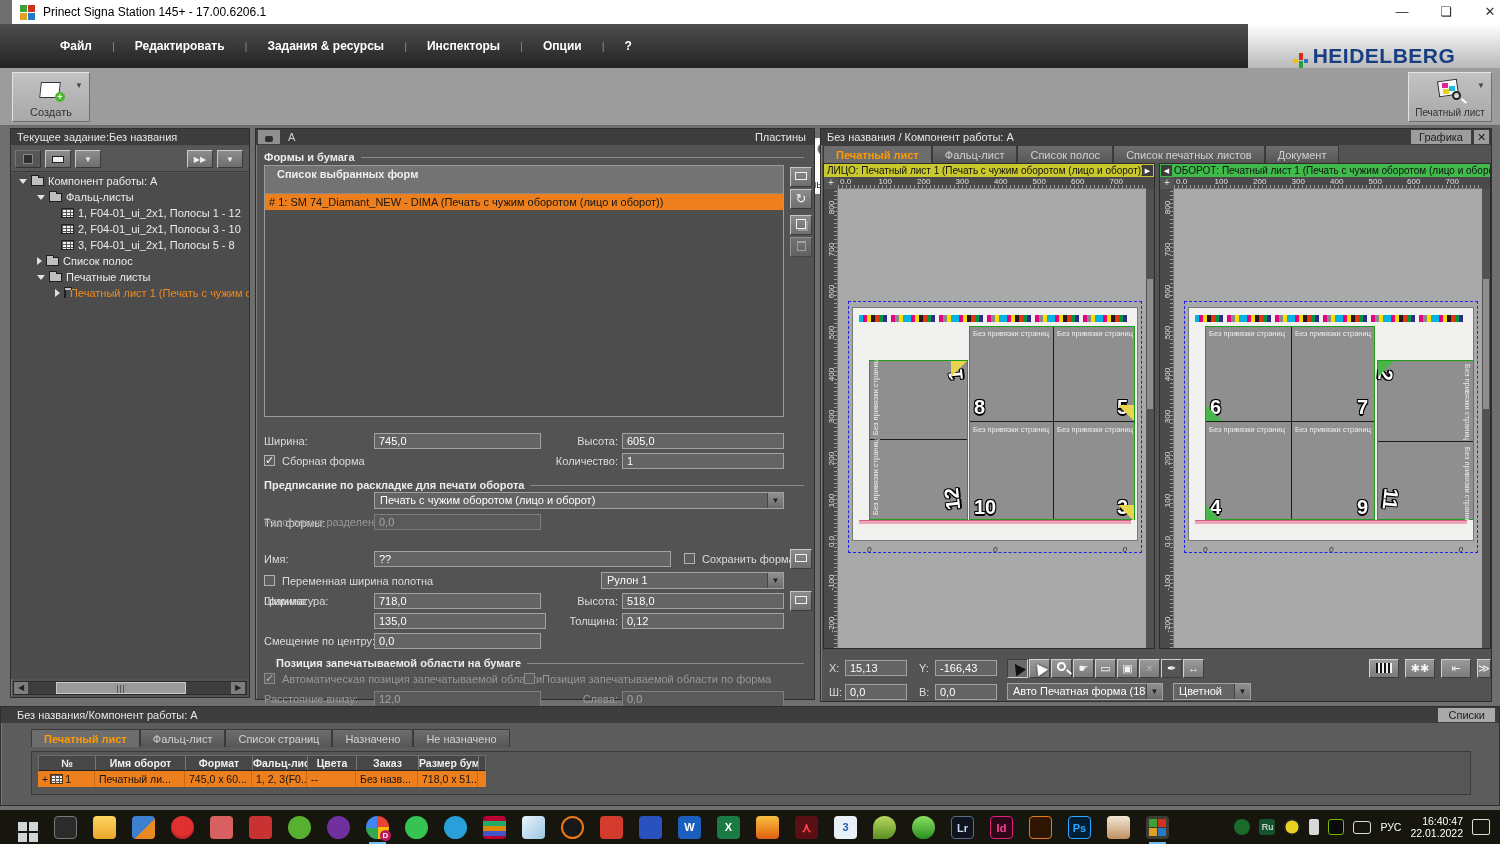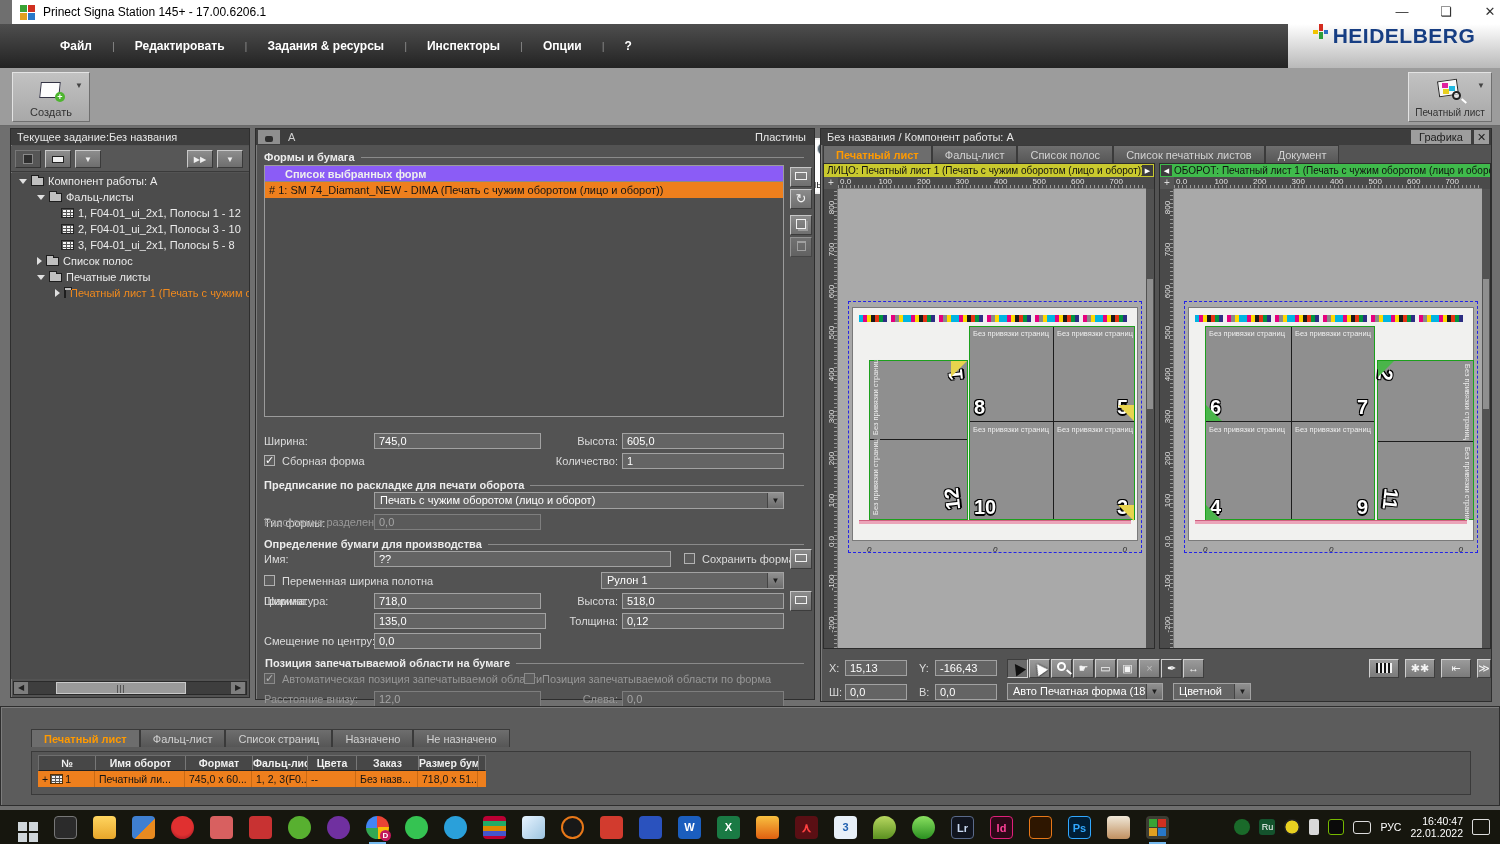--- a/index.html
+++ b/index.html
@@ -9,21 +9,21 @@
 .titlebar{position:absolute;left:12px;top:0;width:1500px;height:24px;background:#fff;color:#111;display:flex;align-items:center}
 .appico{width:15px;height:15px;margin:0 8px 0 8px;display:grid;grid-template-columns:7px 7px;grid-template-rows:7px 7px;gap:1px}
 .appico i{display:block}
 .title-text{font-size:12px;color:#000}
 .wctrls{position:absolute;right:0;top:0;height:24px;display:flex}
 .wc{width:44px;height:24px;text-align:center;line-height:24px;color:#333;font-size:13px}
 
 .menubar{position:absolute;left:0;top:24px;width:1500px;height:44px;background:linear-gradient(#4e4e4e,#232323);display:flex;align-items:center;padding-left:40px}
 .mitem{color:#fff;font-weight:bold;font-size:12px;padding:0 20px;cursor:default}
 .msep{color:#888;font-weight:normal}
-.logopanel{position:absolute;right:0;top:24px;width:212px;height:44px;background:linear-gradient(#ffffff,#b9b9b9);display:flex;align-items:flex-start;justify-content:center;gap:5px}
+.logopanel{position:absolute;right:0;top:24px;width:252px;height:44px;background:linear-gradient(#ffffff,#b9b9b9);display:flex;align-items:flex-end;justify-content:center;gap:5px}
 .hcross{position:relative;width:15px;height:15px}
 .hcross .v1{position:absolute;left:6px;top:0;width:4px;height:7px;background:#d42b1e}
 .hcross .v2{position:absolute;left:6px;top:8px;width:4px;height:7px;background:#2e9e3c}
 .hcross .h1{position:absolute;left:0;top:6px;width:5px;height:4px;background:#f2c400}
 .hcross .h2{position:absolute;left:11px;top:6px;width:4px;height:4px;background:#2f6fc4}
 .logotext{color:#173e83;font-weight:bold;font-size:21px;letter-spacing:.5px}
 
 .wfbar{position:absolute;left:0;top:68px;width:1500px;height:58px;background:#9c9c9c;border-bottom:1px solid #6a6a6a}
 .bigbtn{position:absolute;width:78px;height:50px;background:linear-gradient(#c2c2c2,#a8a8a8);border:1px solid;border-color:#e3e3e3 #6f6f6f #6f6f6f #e3e3e3;text-align:center;color:#2e2e2e}
 .bigbtn .blabel{position:absolute;bottom:3px;width:100%;font-size:11px;color:#333}
@@ -75,21 +75,21 @@
 .fold{position:relative;width:13px;height:9px;background:#bfbfbf;border:1px solid #1e1e1e}
 .fold::before{content:"";position:absolute;left:-1px;top:-3px;width:6px;height:2px;background:#bfbfbf;border:1px solid #1e1e1e;border-bottom:none}
 .fold.orange{background:#e8871c}
 .gico{width:13px;height:10px;background:#f2f2f2;border:1px solid #222;background-image:linear-gradient(#555 1px,transparent 1px),linear-gradient(90deg,#555 1px,transparent 1px);background-size:4px 3px}
 .hscroll{position:absolute;left:2px;bottom:2px;height:14px;background:#3e3e3e;border:1px solid #2a2a2a;display:flex;align-items:center}
 .hs-ar{width:14px;height:12px;background:#7e7e7e;color:#222;font-size:8px;text-align:center;line-height:12px}
 .hs-thumb{height:12px;background:#9a9a9a;border:1px solid #c9c9c9;margin-left:28px;width:130px;position:relative}
 .hs-thumb::after{content:"";position:absolute;left:50%;top:2px;width:8px;height:8px;margin-left:-4px;background:repeating-linear-gradient(90deg,#555 0 1px,transparent 1px 3px)}
 
 .listbox{position:absolute;border:1px solid #9b9b9b;background:#4e4e4e}
-.listbox .lhead{height:16px;background:#8b5cf6;border-bottom:1px solid #8a8a8a;font-weight:bold;color:#efefef;line-height:16px;padding-left:20px}
+.listbox .lhead{height:28px;background:#737373;border-bottom:1px solid #8a8a8a;font-weight:bold;color:#efefef;line-height:16px;padding-left:12px}
 .selrow{height:16px;background:#ee7f1d;color:#161616;line-height:16px;padding-left:4px;white-space:nowrap;overflow:hidden}
 
 .gtabs{position:absolute;display:flex;height:18px}
 .gtab{height:18px;line-height:18px;padding:0 12px;background:linear-gradient(#6e6e6e,#565656);border:1px solid #3a3a3a;border-bottom:none;color:#d2d2d2;font-size:11px;white-space:nowrap}
 .gtab.active{background:#6d6d6d;color:#ff9a00;font-weight:bold}
 .pane{position:absolute;background:#4a4a4a;border:1px solid #2c2c2c}
 .ptitle{position:absolute;left:0;top:0;right:0;height:13px;font-size:10px;line-height:13px;color:#111;padding:0 14px 0 3px;white-space:nowrap;overflow:hidden}
 .ptitle.yellow{background:#c9c92e}
 .ptitle.green{background:#3fba4b}
 .pt-btn{position:absolute;top:1px;width:11px;height:11px;background:#3d3d3d;color:#fff;font-size:7px;line-height:11px;text-align:center}
@@ -371,24 +371,20 @@
 
     <div class="sec" style="left:8px;top:350px;right:10px">
         <span>Предписание по раскладке для печати оборота</span>
         <span class="ln"></span>
       </div>
     <span class="lb" style="left:8px;top:388px">Тип формы:</span>
     <div class="ddf" style="left:118px;top:363px;width:410px"><span>Печать с чужим оборотом (лицо и оборот)</span><span class="ar">▼</span></div>
     <span class="lb dis" style="left:8px;top:387px">Расстояние разделения:</span>
     <div class="fld dis" style="left:118px;top:385px;width:167px">0,0</div>
 
-    <div class="sec" style="left:8px;top:409px;right:10px">
-        <span>Определение бумаги для производства</span>
-        <span class="ln"></span>
-      </div>
     <span class="lb" style="left:8px;top:424px">Имя:</span>
     <div class="fld" style="left:118px;top:422px;width:297px">??</div>
     <div class="cbx" style="left:428px;top:424px"></div>
     <span class="lb" style="left:446px;top:424px">Сохранить формат</span>
     <div class="ibtn" style="left:534px;top:420px;width:22px;height:20px">
         <div style="width:12px;height:8px;border:1px solid #f0f0f0;margin:4px auto 0"></div>
       </div>
     <div class="cbx" style="left:8px;top:446px"></div>
     <span class="lb" style="left:26px;top:446px">Переменная ширина полотна</span>
     <div class="ddf" style="left:345px;top:443px;width:183px"><span>Рулон 1</span><span class="ar">▼</span></div>
@@ -399,21 +395,21 @@
     <div class="ibtn" style="left:534px;top:462px;width:22px;height:20px">
         <div style="width:12px;height:8px;border:1px solid #f0f0f0;margin:4px auto 0"></div>
       </div>
     <span class="lb" style="left:8px;top:466px">Грамматура:</span>
     <div class="fld" style="left:118px;top:484px;width:172px">135,0</div>
     <span class="lb r" style="left:300px;top:486px;width:62px">Толщина:</span>
     <div class="fld" style="left:366px;top:484px;width:162px">0,12</div>
     <span class="lb" style="left:8px;top:506px">Смещение по центру:</span>
     <div class="fld" style="left:118px;top:504px;width:167px">0,0</div>
 
-    <div class="sec" style="left:9px;top:528px;right:10px">
+    <div class="sec" style="left:20px;top:528px;right:10px">
         <span>Позиция запечатываемой области на бумаге</span>
         <span class="ln"></span>
       </div>
     <div class="cbx dis on" style="left:8px;top:544px"></div>
     <span class="lb dis" style="left:26px;top:544px">Автоматическая позиция запечатываемой области</span>
     <div class="cbx dis" style="left:268px;top:544px"></div>
     <span class="lb dis" style="left:286px;top:544px">Позиция запечатываемой области по форма</span>
     <span class="lb dis" style="left:8px;top:564px">Расстояние внизу:</span>
     <div class="fld dis" style="left:118px;top:562px;width:167px">12,0</div>
     <span class="lb dis r" style="left:300px;top:564px;width:62px">Слева:</span>
@@ -593,20 +589,24 @@
     <div class="toolbtn" style="left:656px;top:530px;width:14px">≫</div>
     <span class="lb" style="left:8px;top:557px">Ш:</span>
     <div class="fld" style="left:24px;top:555px;width:62px">0,0</div>
     <span class="lb" style="left:98px;top:557px">В:</span>
     <div class="fld" style="left:114px;top:555px;width:62px">0,0</div>
     <div class="ddf" style="left:186px;top:554px;width:156px"><span>Авто Печатная форма (18 %)</span><span class="ar">▼</span></div>
     <div class="ddf" style="left:352px;top:554px;width:78px"><span>Цветной</span><span class="ar">▼</span></div>
   </div>
 
   <div class="panel" style="left:0;top:706px;width:1500px;height:100px;background:#5c5c5c">
+    <div class="phead" style="padding-left:16px">
+      <span>Без названия/Компонент работы: A</span>
+      <span style="position:absolute;right:4px;top:1px;height:14px;line-height:14px;background:#a9a9a9;color:#1d1d1d;padding:0 10px">Списки</span>
+    </div>
     <div class="btabs" style="left:30px;top:22px">
       <div class="gtab active">Печатный лист</div>
       <div class="gtab">Фальц-лист</div>
       <div class="gtab">Список страниц</div>
       <div class="gtab">Назначено</div>
       <div class="gtab">Не назначено</div>
     </div>
     <div style="position:absolute;left:30px;top:44px;width:1440px;height:44px;background:#565656;border:1px solid #3a3a3a">
       <div style="position:absolute;left:6px;top:3px;width:448px">
         <div class="tblhead">

